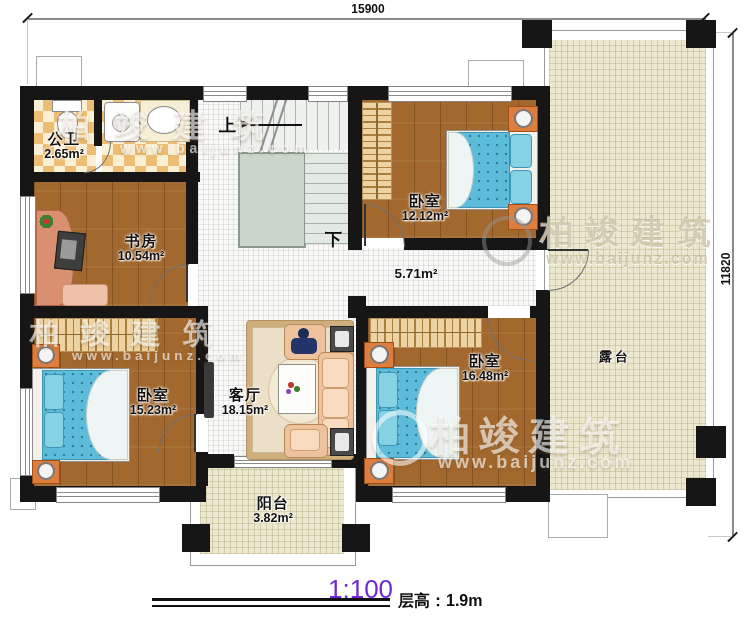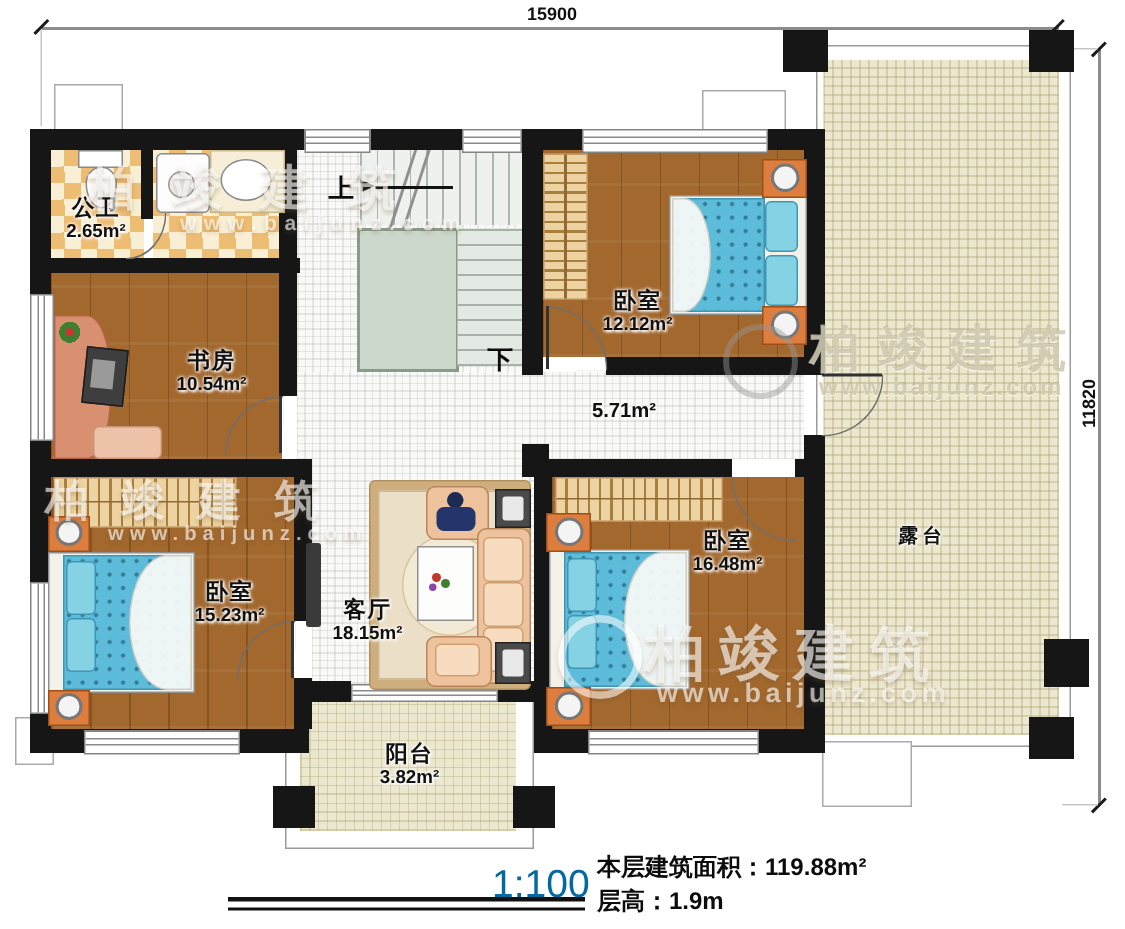--- a/index.html
+++ b/index.html
@@ -58,21 +58,21 @@
   .dimline{position:absolute;background:#8c8c8c;}
   .tick{position:absolute;width:13px;height:1.8px;background:#1a1a1a;transform:rotate(-45deg);}
   .extline{position:absolute;background:#c7c7c7;}
   .wm{position:absolute;font-weight:bold;white-space:nowrap;}
   .wm .big{font-size:32px;letter-spacing:26px;}
   .wm .url{font-size:14px;letter-spacing:5px;font-weight:bold;}
   .wm-white{color:rgba(255,255,255,.62);text-shadow:0 2px 3px rgba(110,85,45,.28);}
   .wm-sand{color:rgba(178,170,132,.55);text-shadow:0 1px 0 rgba(255,255,255,.75);}
   .ring{position:absolute;border-radius:50%;}
   .titleblock-big{position:absolute;font-size:37px;font-weight:bold;color:#0c0c0c;letter-spacing:2px;}
-  .titleblock-scale{position:absolute;font-size:26px;color:#0369a1;}
+  .titleblock-scale{position:absolute;font-size:26px;color:#6d28d9;}
   .titleblock-rule{position:absolute;border-top:3.5px solid #111;border-bottom:2px solid #111;height:4px;}
   .titleblock-line{position:absolute;font-size:16px;font-weight:bold;color:#0c0c0c;}
   .stair-dir{position:absolute;font-size:17px;font-weight:bold;color:#0c0c0c;}
   .tri-right{position:absolute;width:0;height:0;border-left:9px solid #111;border-top:4.5px solid transparent;border-bottom:4.5px solid transparent;}
 </style>
 </head>
 <body>
 
 <div class="canvas">
 
@@ -246,21 +246,21 @@
     <div class="nm">卧室</div>
     <div class="ar">12.12m²</div>
   </div>
   <div class="room-label" style="left:384px;top:266px;width:64px;">
     <div class="ar" style="font-size:13.5px;">5.71m²</div>
   </div>
   <div class="room-label" style="left:118px;top:386px;width:70px;">
     <div class="nm">卧室</div>
     <div class="ar">15.23m²</div>
   </div>
-  <div class="room-label" style="left:210px;top:398px;width:70px;">
+  <div class="room-label" style="left:210px;top:386px;width:70px;">
     <div class="nm">客厅</div>
     <div class="ar">18.15m²</div>
   </div>
   <div class="room-label" style="left:450px;top:352px;width:70px;">
     <div class="nm">卧室</div>
     <div class="ar">16.48m²</div>
   </div>
   <div class="room-label" style="left:238px;top:494px;width:70px;">
     <div class="nm">阳台</div>
     <div class="ar">3.82m²</div>
@@ -291,16 +291,15 @@
   <div class="ring" style="left:372px;top:410px;width:46px;height:46px;border:5px solid rgba(255,255,255,.55);box-shadow:0 2px 3px rgba(110,85,45,.2);"></div>
   <div class="wm wm-white" style="left:430px;top:408px;">
     <div style="font-size:40px;letter-spacing:10px;font-weight:bold;">柏竣建筑</div>
   </div>
   <div class="wm wm-white" style="left:438px;top:452px;">
     <div style="font-size:18px;letter-spacing:3px;font-weight:bold;">www.baijunz.com</div>
   </div>
 
   <div class="titleblock-scale" style="left:328px;top:574px;">1:100</div>
   <div class="titleblock-rule" style="left:152px;top:598px;width:238px;"></div>
-  <div class="titleblock-line" style="left:398px;top:568px;">本层建筑面积：119.88m²</div>
   <div class="titleblock-line" style="left:398px;top:591px;">层高：1.9m</div>
 
 </div>
 
 </body></html>

